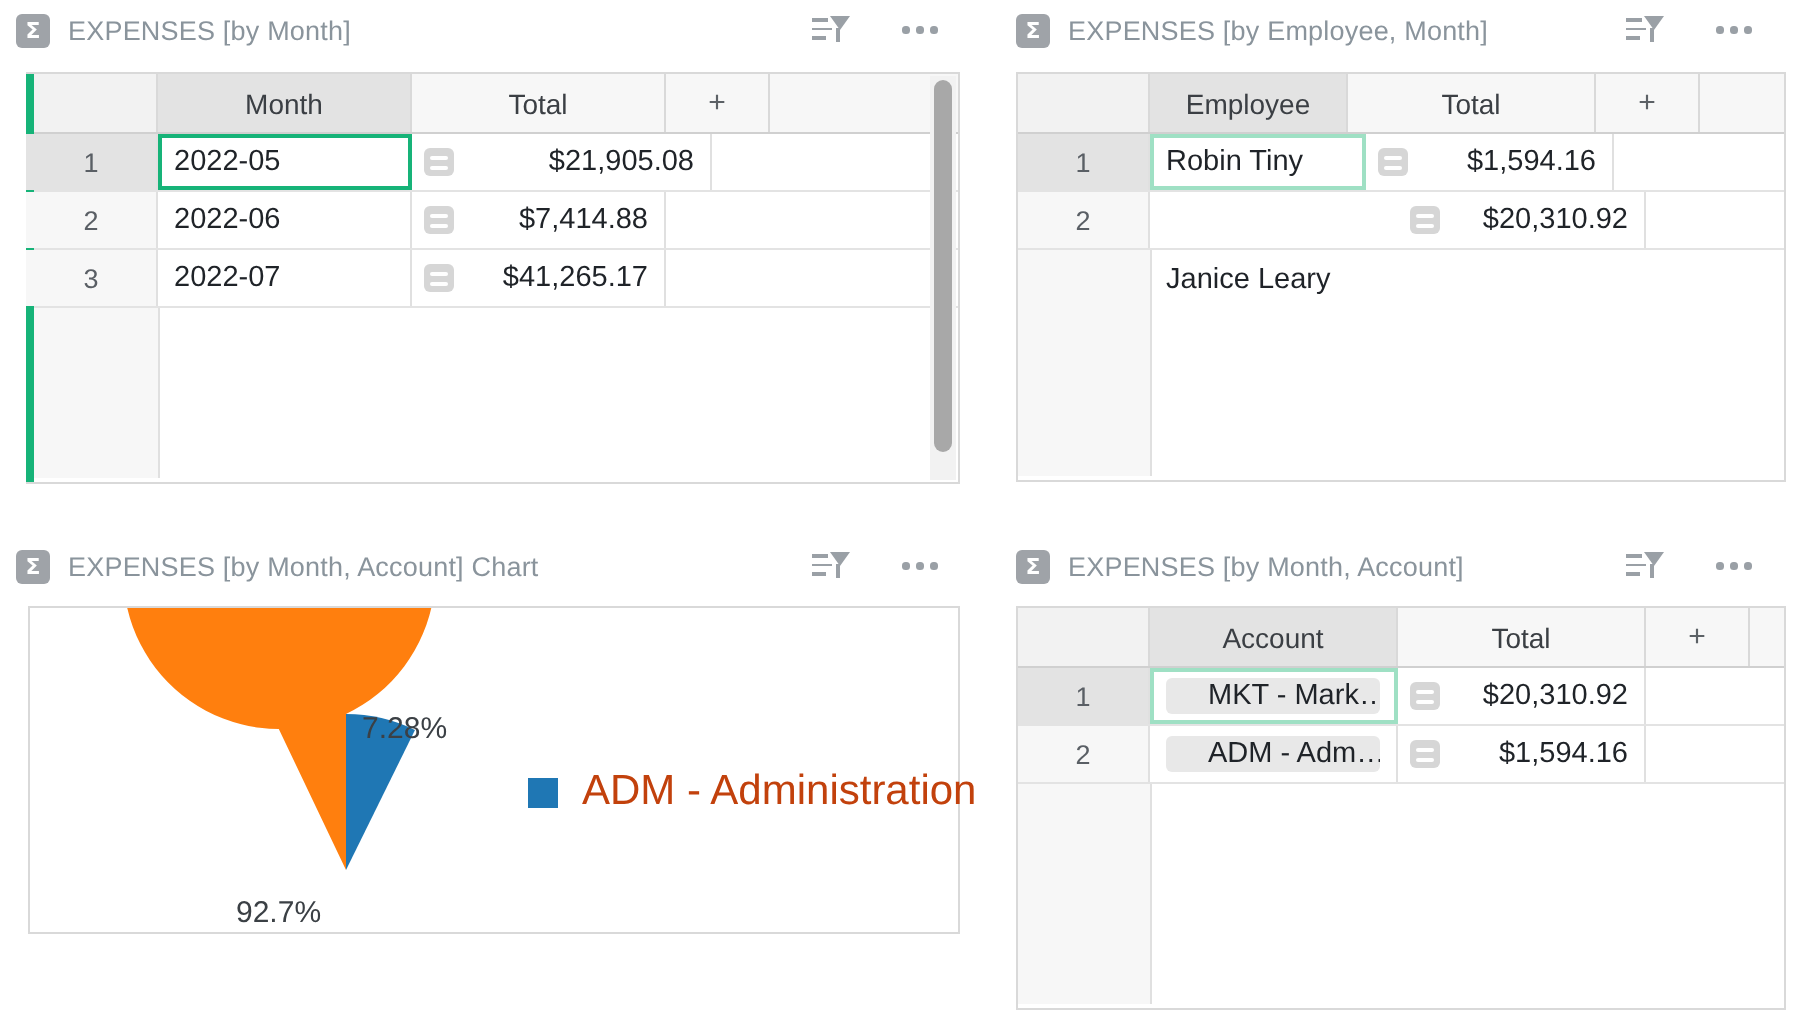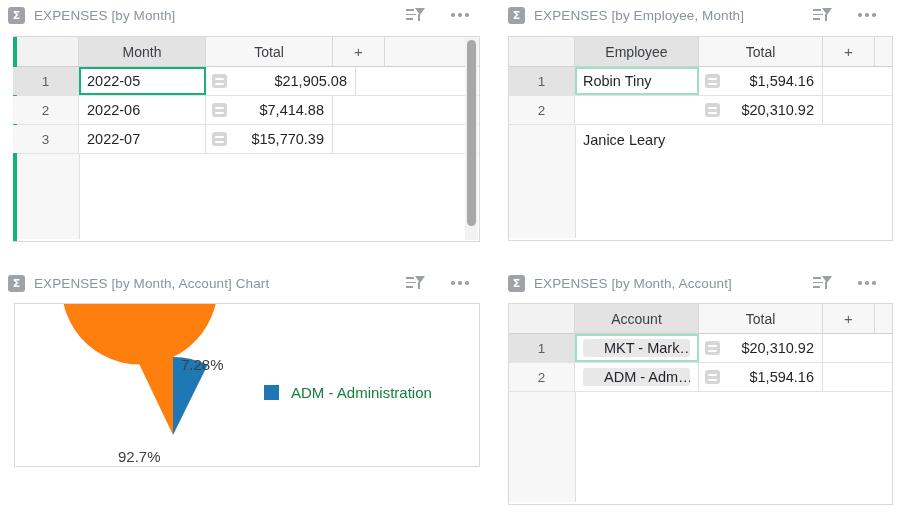--- a/index.html
+++ b/index.html
@@ -77,21 +77,21 @@
 
   .vscroll{position:absolute;top:1px;right:1px;bottom:1px;width:13px;background:#f2f2f2;}
   .vthumb{position:absolute;left:2px;right:2px;border-radius:5px;background:#a8a8a8;}
 
   
   .chartbox{position:absolute;box-sizing:border-box;border:1px solid #d9d9d9;background:#ffffff;}
   .pielabel{position:absolute;font-size:15px;color:#3b4045;white-space:nowrap;}
   .legend{position:absolute;}
   .legitem{display:flex;align-items:center;margin-bottom:6px;}
   .legswatch{width:15px;height:15px;flex:none;margin-right:12px;}
-  .legtext{font-size:15px;color:#15803d;white-space:nowrap;}
+  .legtext{font-size:21px;color:#c2410c;white-space:nowrap;}
 </style>
 </head>
 <body>
 
 <div class="panel" style="left:0;top:0;width:480px;height:245px;">
 
   <div class="titlebar" style="left:8px;width:472px;">
     <div class="sigma-icon">Σ</div>
     <div class="wtitle">EXPENSES [by Month]</div>
   </div>
@@ -139,21 +139,21 @@
         <span>$7,414.88</span>
       </div>
       <div class="gfill"></div>
     </div>
 
     <div class="grow">
       <div class="gc num" style="width:66px;">3</div>
       <div class="gc" style="width:127px;">2022-07</div>
       <div class="gc right" style="width:127px;">
         <span class="rowicon"></span>
-        <span>$15,770.39</span>
+        <span>$41,265.17</span>
       </div>
       <div class="gfill"></div>
     </div>
 
     <div class="gblank" style="height:85px;">
       <div class="gfill numfill" style="width:66px;"></div>
       <div class="gfill"></div>
     </div>
 
     <div class="vscroll">
@@ -179,29 +179,29 @@
     <div class="dots-icon">
         <i></i>
         <i></i>
         <i></i>
       </div>
   </div>
 
   <div class="grid" style="left:8px;top:36px;width:385px;height:205px;">
     <div class="ghead">
       <div class="gh num" style="width:66px;"></div>
-      <div class="gh selcol" style="width:124px;">Employee</div>
+      <div class="gh selcol" style="width:99px;">Employee</div>
       <div class="gh" style="width:124px;">Total</div>
       <div class="gh plus" style="width:52px;">+</div>
       <div class="gh blank" style="flex:1;"></div>
     </div>
 
     <div class="grow">
       <div class="gc num selrow" style="width:66px;">1</div>
-      <div class="gc cellcursor soft" style="width:124px;">Robin Tiny</div>
+      <div class="gc cellcursor soft" style="width:108px;">Robin Tiny</div>
       <div class="gc right" style="width:124px;">
         <span class="rowicon"></span>
         <span>$1,594.16</span>
       </div>
       <div class="gfill"></div>
     </div>
 
     <div class="grow">
       <div class="gc num" style="width:66px;">2</div>
       <div class="gc" style="width:124px;margin-top:44px;">Janice Leary</div>

